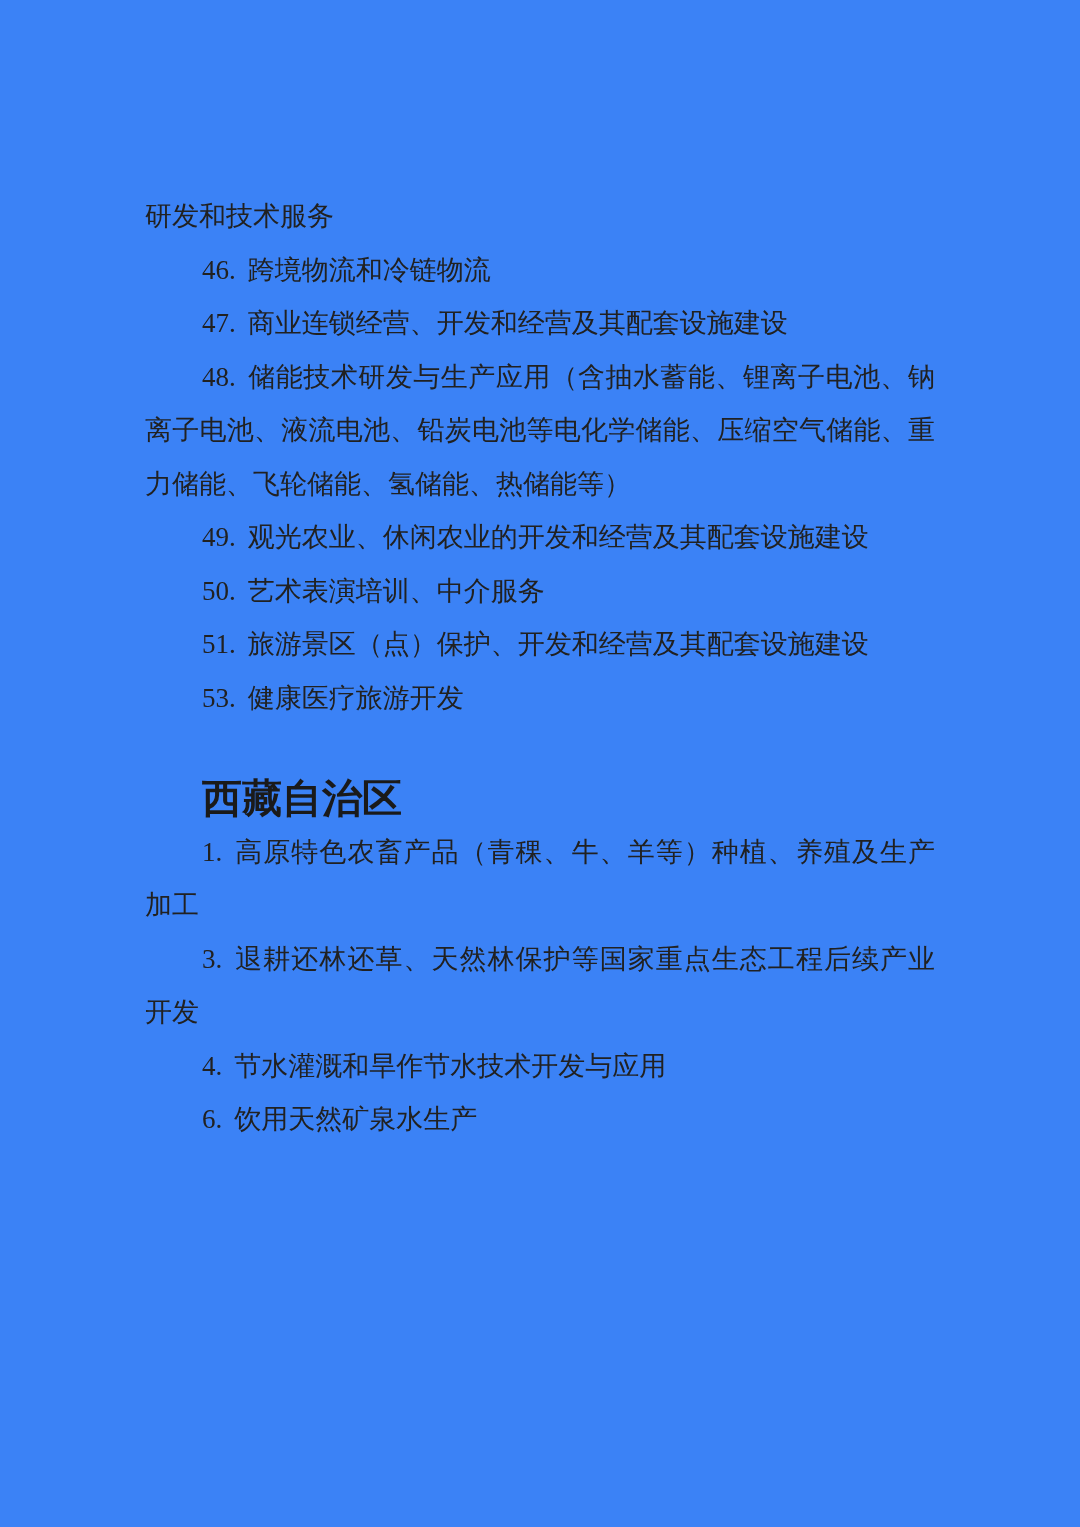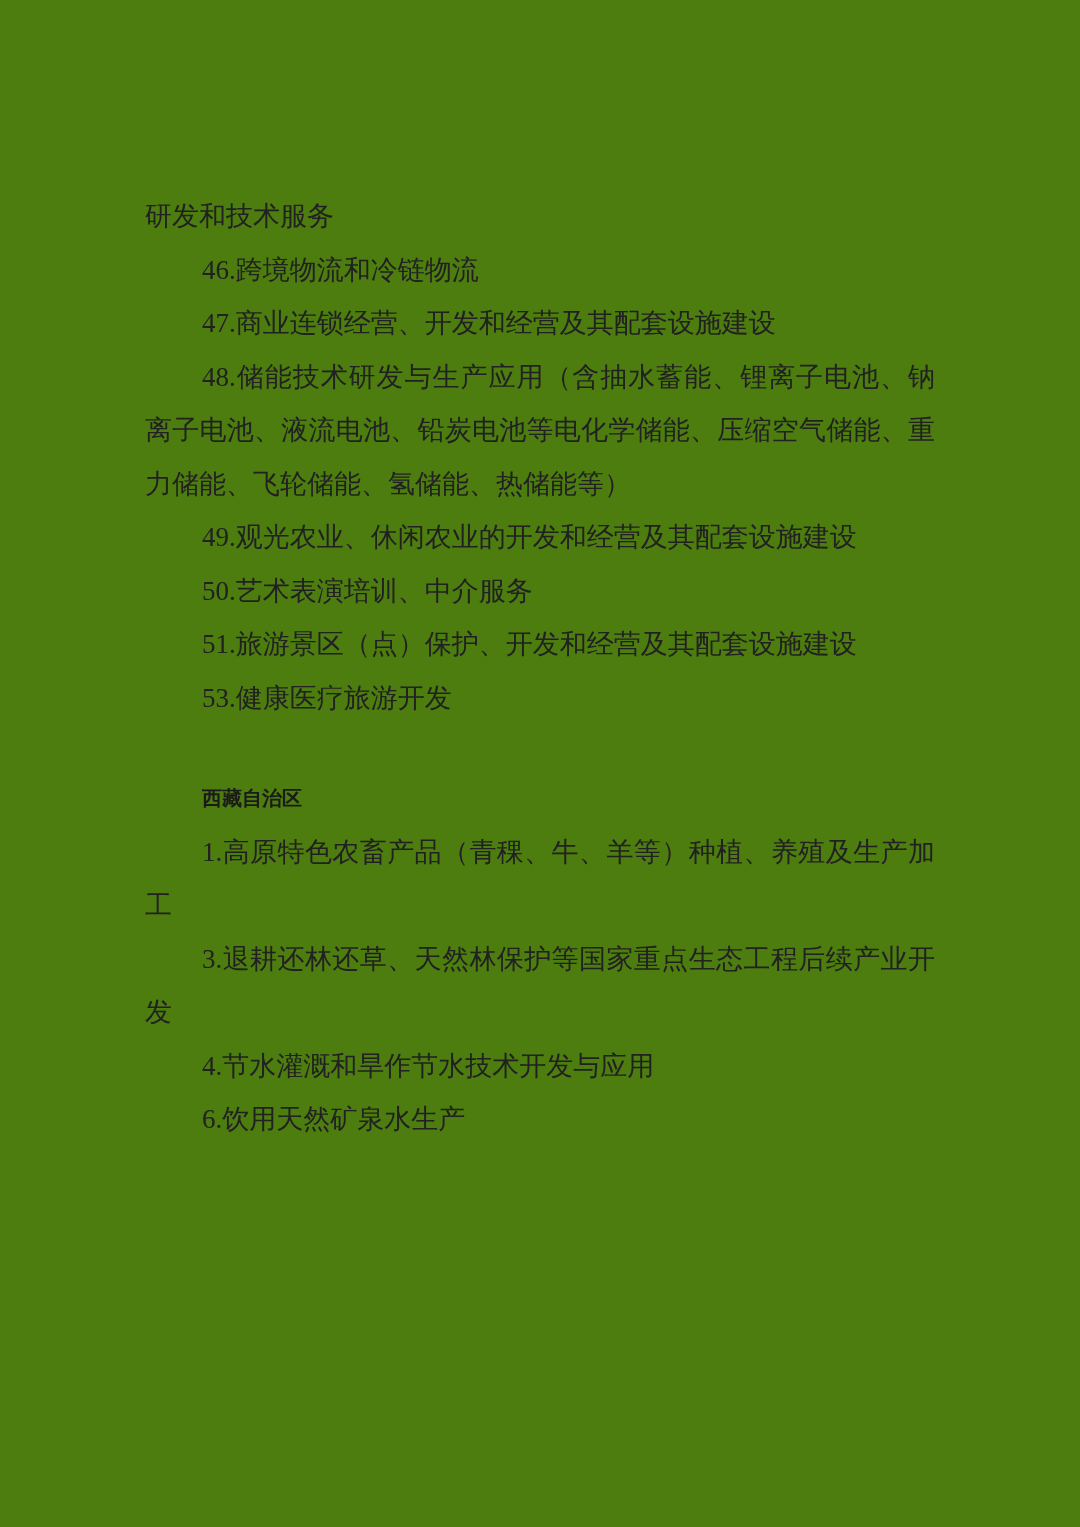--- a/index.html
+++ b/index.html
@@ -4,21 +4,21 @@
 <style>
   html, body {
     margin: 0;
     padding: 0;
     background: #ffffff;
   }
   .page {
     position: relative;
     width: 1080px;
     height: 1527px;
-    background: #4d7c0f;
+    background: #3b82f6;
     overflow: hidden;
   }
   .content {
     position: absolute;
     left: 145px;
     top: 190px;
     width: 790px;
     font-family: "Liberation Serif", "DejaVu Serif", serif;
     font-size: 27px;
     line-height: 53.5px;
@@ -31,29 +31,29 @@
     text-align: justify;
   }
   .cont-line {
     text-indent: 0;
     text-align: left;
   }
   .list-item {
     text-indent: 57px;
   }
   .item-num {
-    padding-right: 0;
+    padding-right: 12px;
   }
   .section-heading {
     margin: 47px 0 0 0;
     padding: 0;
     text-indent: 57px;
     font-family: "Liberation Sans", "DejaVu Sans", sans-serif;
     font-weight: 700;
-    font-size: 20px;
+    font-size: 40px;
     line-height: 53.5px;
     color: #1a1a1a;
     text-align: left;
   }
 </style>
 </head>
 <body>
 
 <div class="page">
   <div class="content">

